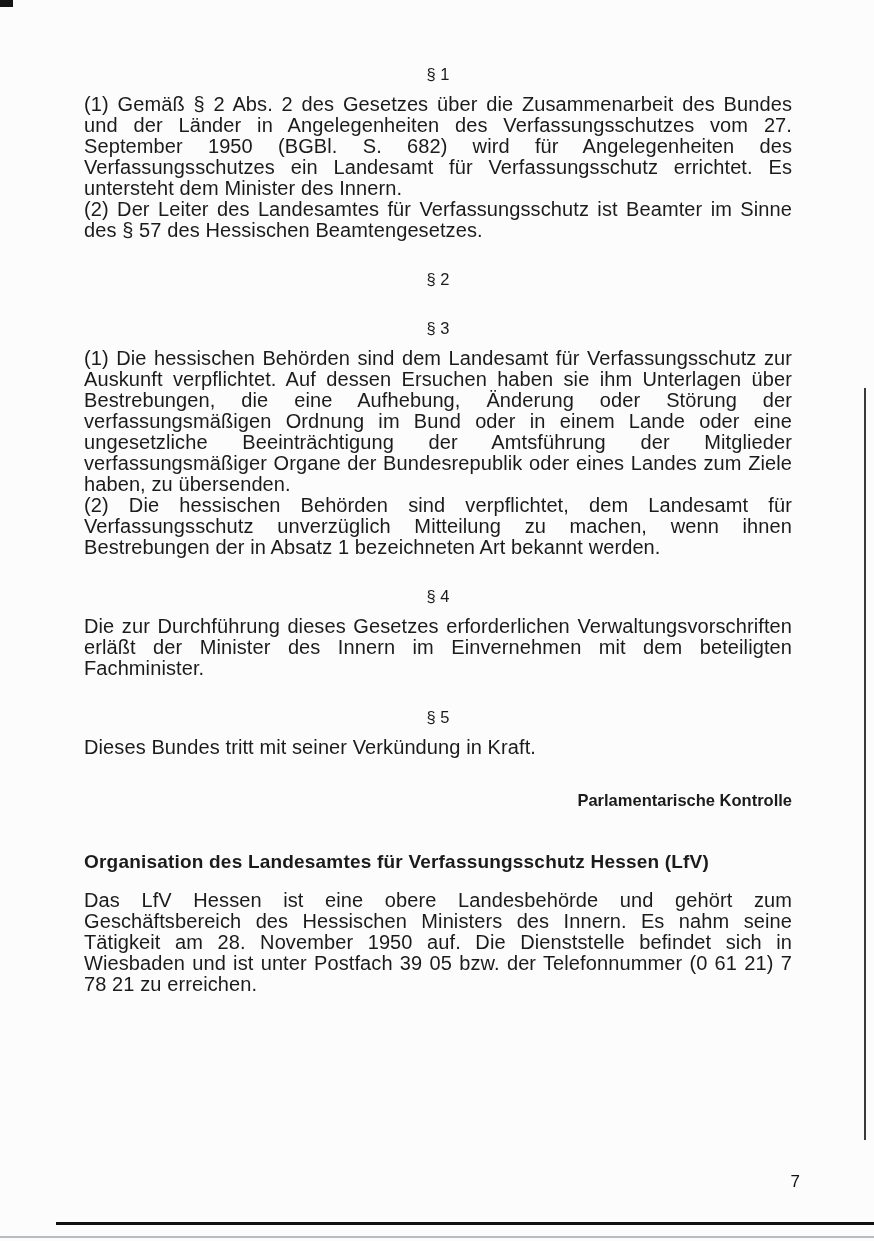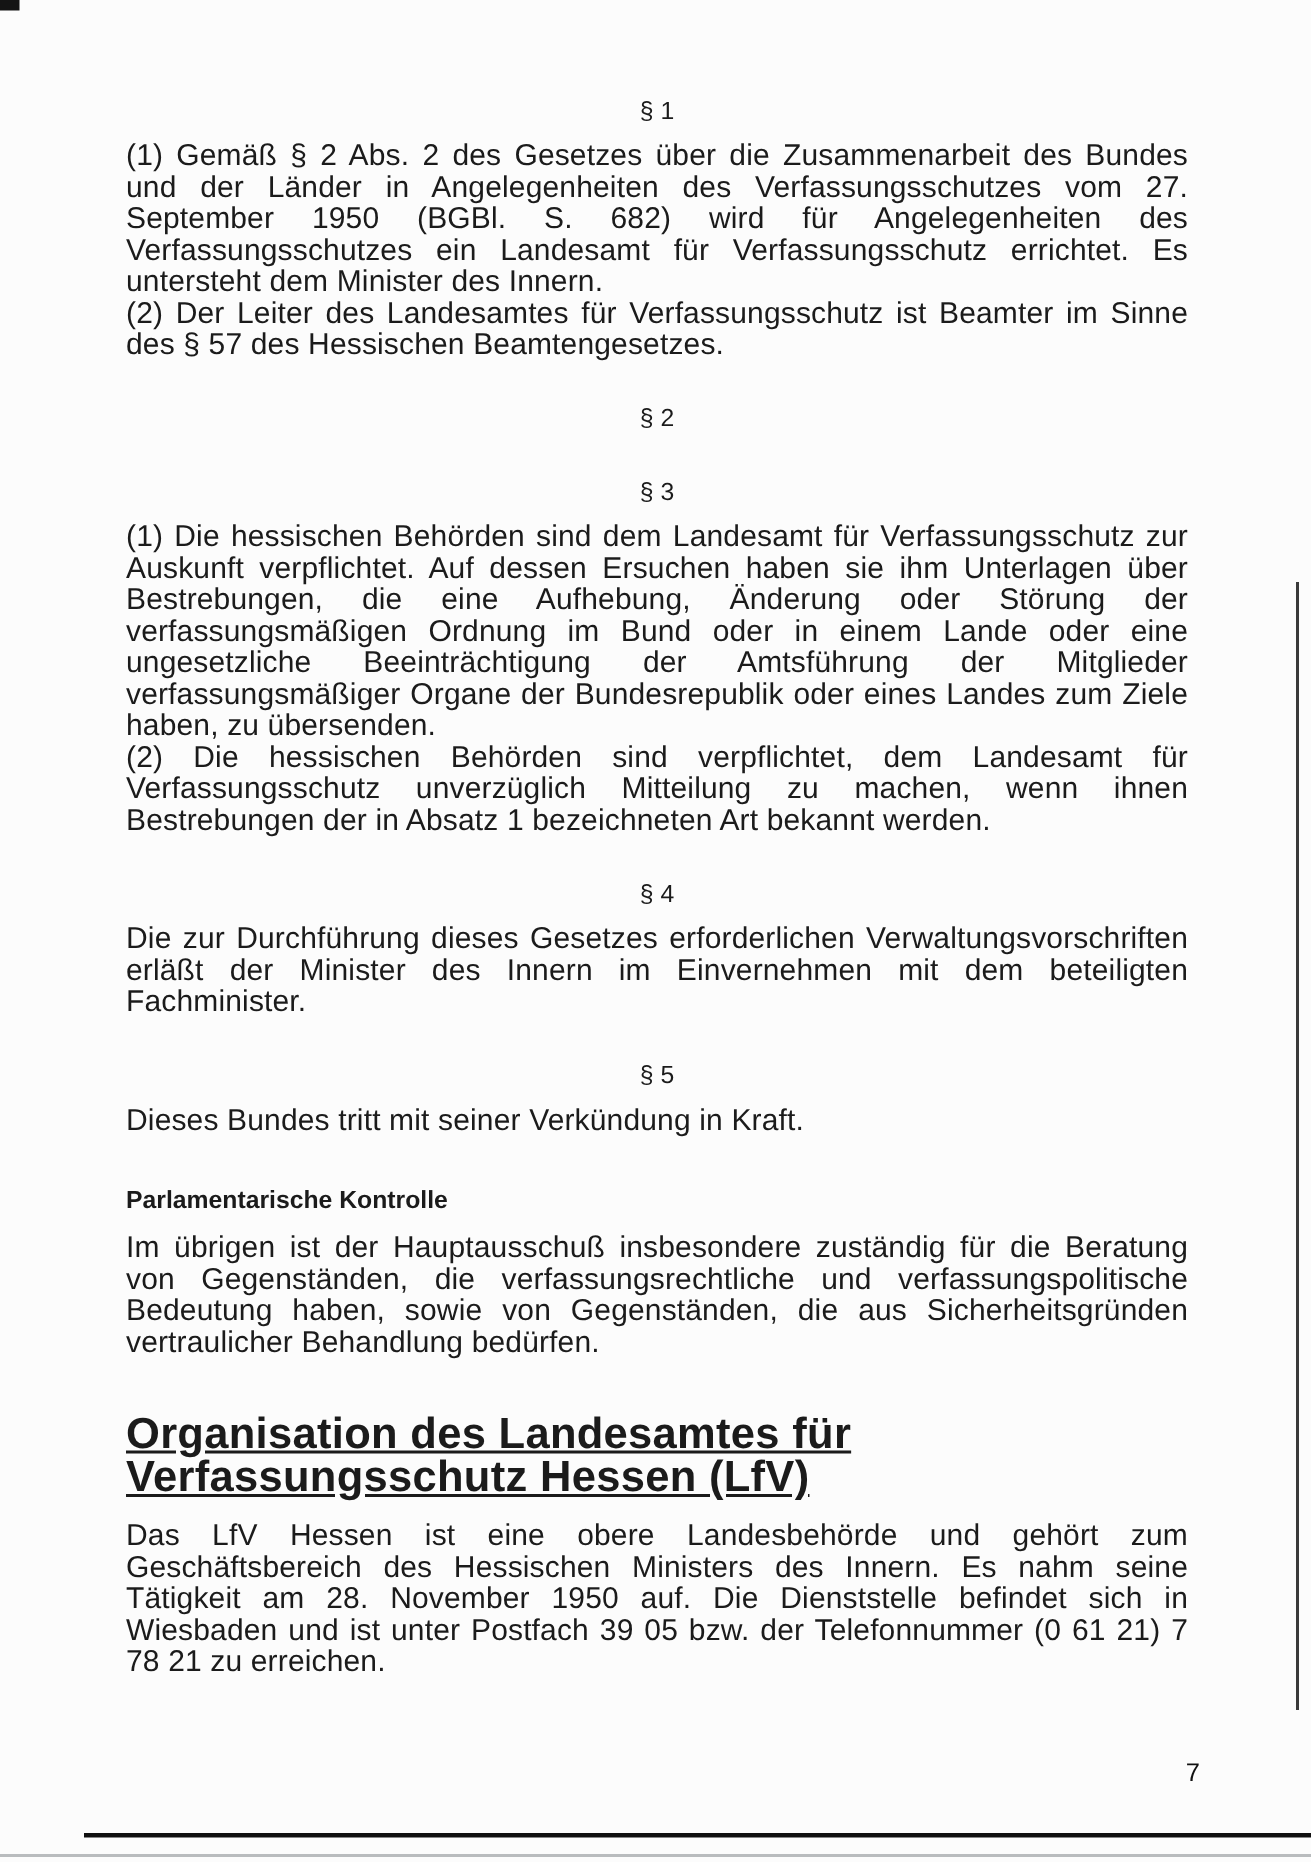--- a/index.html
+++ b/index.html
@@ -36,28 +36,28 @@
     line-height: 21px;
     text-align: justify;
     margin: 0;
     letter-spacing: 0.1px;
   }
   .sub-heading {
     font-size: 16.5px;
     font-weight: 700;
     line-height: 21px;
     margin: 32px 0 11px 0;
+    text-align: right;
   }
   .chapter-heading {
-    font-size: 29px;
+    font-size: 19px;
     font-weight: 700;
     line-height: 29px;
     margin: 36px 0 14px 0;
     letter-spacing: 0.2px;
-    text-decoration: underline;
   }
   .page-number {
     position: absolute;
     top: 1172px;
     right: 74px;
     font-size: 17px;
     color: #111;
   }
   
   .artifact-corner {
@@ -119,21 +119,20 @@
     <p class="body-para">Die zur Durchführung dieses Gesetzes erforderlichen Verwaltungsvorschriften erläßt der Minister des Innern im Einvernehmen mit dem beteiligten Fachminister.</p>
   </section>
 
   <section class="law-section">
     <h3 class="section-heading">§ 5</h3>
     <p class="body-para">Dieses Bundes tritt mit seiner Verkündung in Kraft.</p>
   </section>
 
   <section class="sub-section">
     <h4 class="sub-heading">Parlamentarische Kontrolle</h4>
-    <p class="body-para">Im übrigen ist der Hauptausschuß insbesondere zuständig für die Beratung von Gegenständen, die verfassungsrechtliche und verfassungspolitische Bedeutung haben, sowie von Gegenständen, die aus Sicherheitsgründen vertraulicher Behandlung bedürfen.</p>
   </section>
 
   <section class="chapter-section">
     <h2 class="chapter-heading">Organisation des Landesamtes für Verfassungsschutz Hessen (LfV)</h2>
     <p class="body-para">Das LfV Hessen ist eine obere Landesbehörde und gehört zum Geschäftsbereich des Hessischen Ministers des Innern. Es nahm seine Tätigkeit am 28. November 1950 auf. Die Dienststelle befindet sich in Wiesbaden und ist unter Postfach 39 05 bzw. der Telefonnummer (0 61 21) 7 78 21 zu erreichen.</p>
   </section>
 
 </div>
 
 <div class="page-number">7</div>

